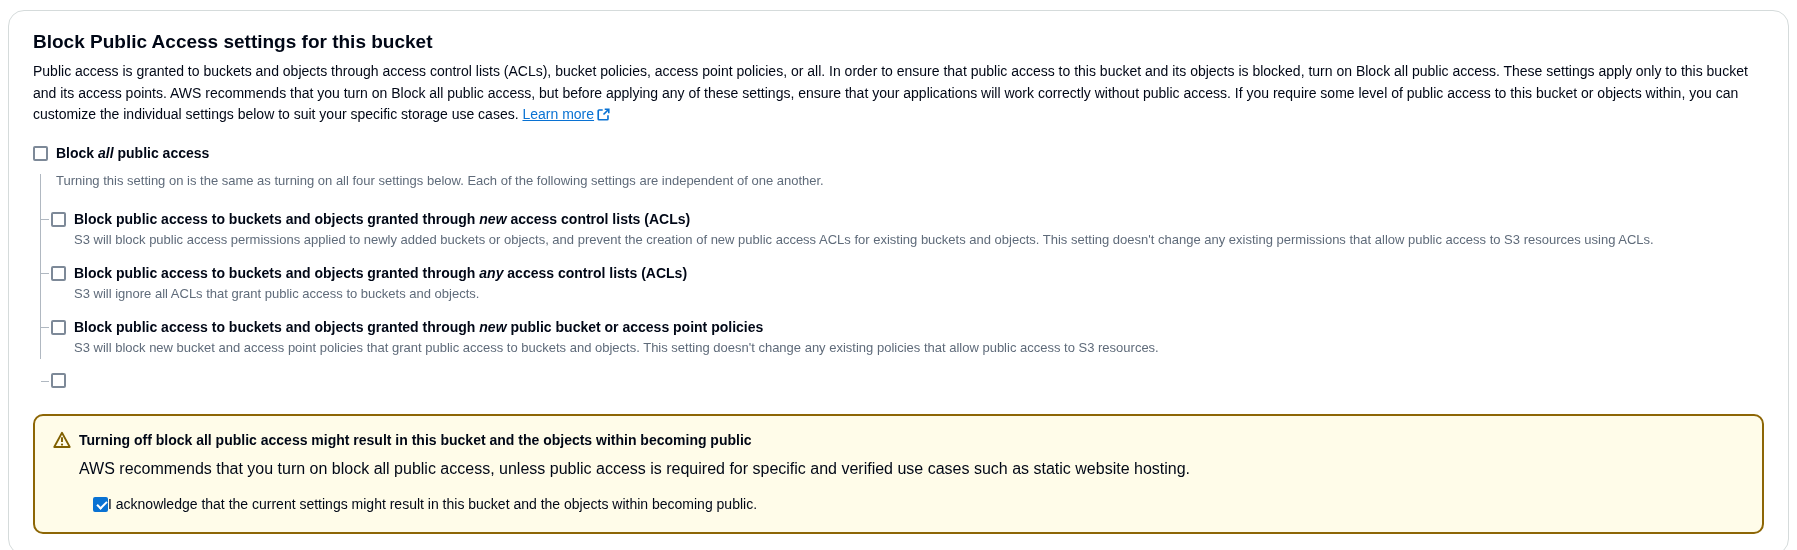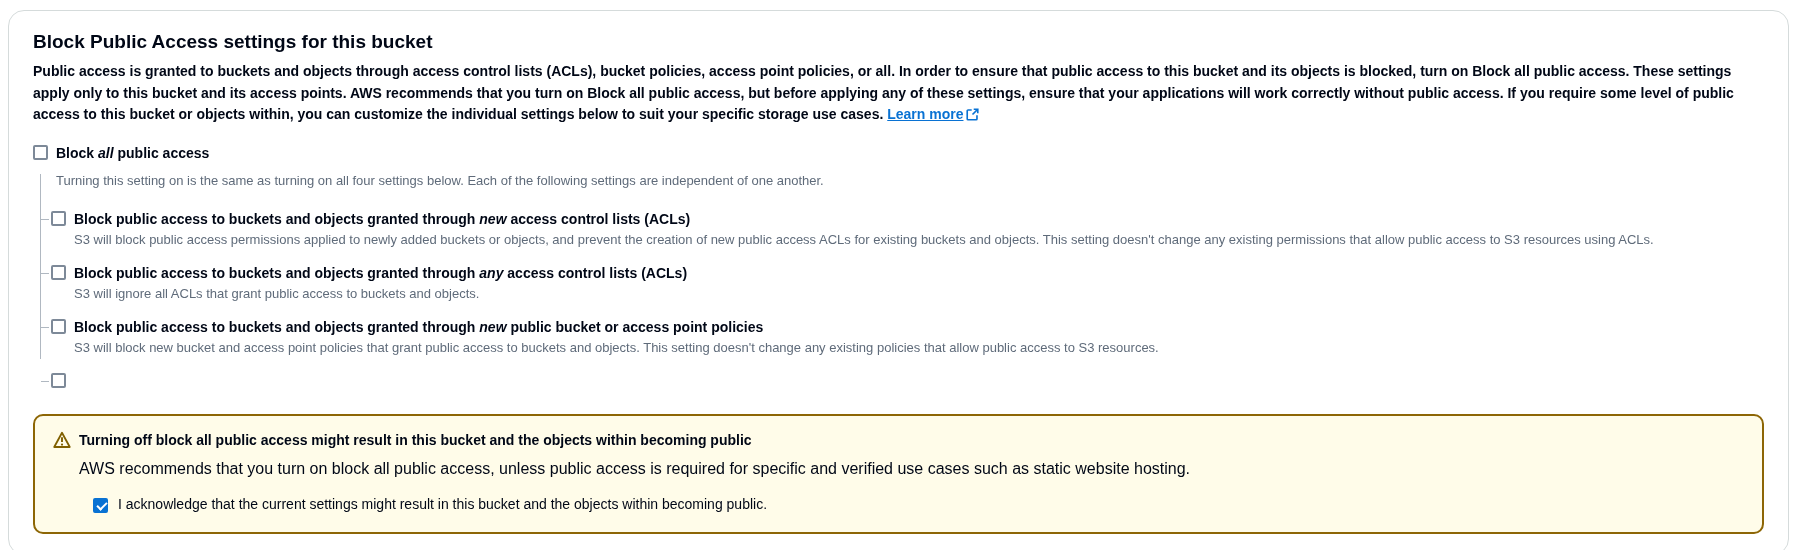--- a/index.html
+++ b/index.html
@@ -28,38 +28,38 @@
     background:#fff;
     border:1px solid var(--card-border);
     border-radius:16px;
     padding:18px 24px 20px 24px;
   }
   h1.page-title{
     margin:0 0 7px 0;
     font-size:19px;line-height:25px;font-weight:700;color:var(--text);
   }
   .intro{
-    font-size:14px;line-height:21.5px;max-width:1740px;color:var(--text);font-weight:bold;
+    font-size:14px;line-height:21.5px;max-width:1740px;color:var(--text);
   }
   .learn-more{
     color:var(--link);text-decoration:underline;cursor:pointer;white-space:nowrap;
   }
   .ext-icon{display:inline-block;vertical-align:-2px;margin-left:3px;}
   
   .cb{
     position:relative;flex:0 0 auto;
     width:15px;height:15px;margin-top:1px;
     border:2px solid var(--cb-border);border-radius:2px;background:#fff;cursor:pointer;
   }
   .cb.checked{background:var(--cb-checked);border-color:var(--cb-checked);}
   .cb.checked::after{
     content:'';position:absolute;left:4px;top:0.5px;width:4px;height:8px;
     border:solid #fff;border-width:0 2px 2px 0;transform:rotate(45deg);
   }
-  .row{display:flex;align-items:flex-start;gap:8px;}
+  .row{display:flex;align-items:center;gap:8px;}
   .row .lbl{font-size:14px;line-height:18px;font-weight:700;color:var(--text);}
   .lbl em{font-style:italic;font-weight:700;}
   .desc{font-size:13px;line-height:18px;color:var(--secondary);}
   .block-all{margin-top:16px;}
   .tree-body{position:relative;}
   .tree-body::before{
     content:'';position:absolute;left:7px;top:2px;height:calc(100% - 31px);
     border-left:1.5px solid var(--tree);
   }
   .parent-desc{padding-left:23px;margin-top:10px;}
@@ -76,21 +76,21 @@
     margin-top:26px;max-width:1733px;
     border:2px solid var(--warning-border);
     border-radius:10px;
     background:var(--warning-bg);
     padding:15px 18px 18px 18px;
   }
   .warning-head{display:flex;align-items:flex-start;gap:8px;}
   .warning-head .w-icon{flex:0 0 auto;margin-top:0px;}
   .warning-title{font-size:14px;line-height:19px;font-weight:700;color:var(--text);}
   .warning-desc{margin:6px 0 0 26px;font-size:16px;line-height:19px;color:var(--text);}
-  .ack-row{margin:17px 0 1px 40px;display:flex;align-items:flex-end;gap:10px;}
+  .ack-row{margin:17px 0 1px 40px;display:flex;align-items:center;}
   .ack-row .ack-lbl{font-size:14px;line-height:18px;color:var(--text);}
 </style>
 </head>
 <body>
 
 <div class="card">
 
   <h1 class="page-title">Block Public Access settings for this bucket</h1>
 
   <div class="intro">

